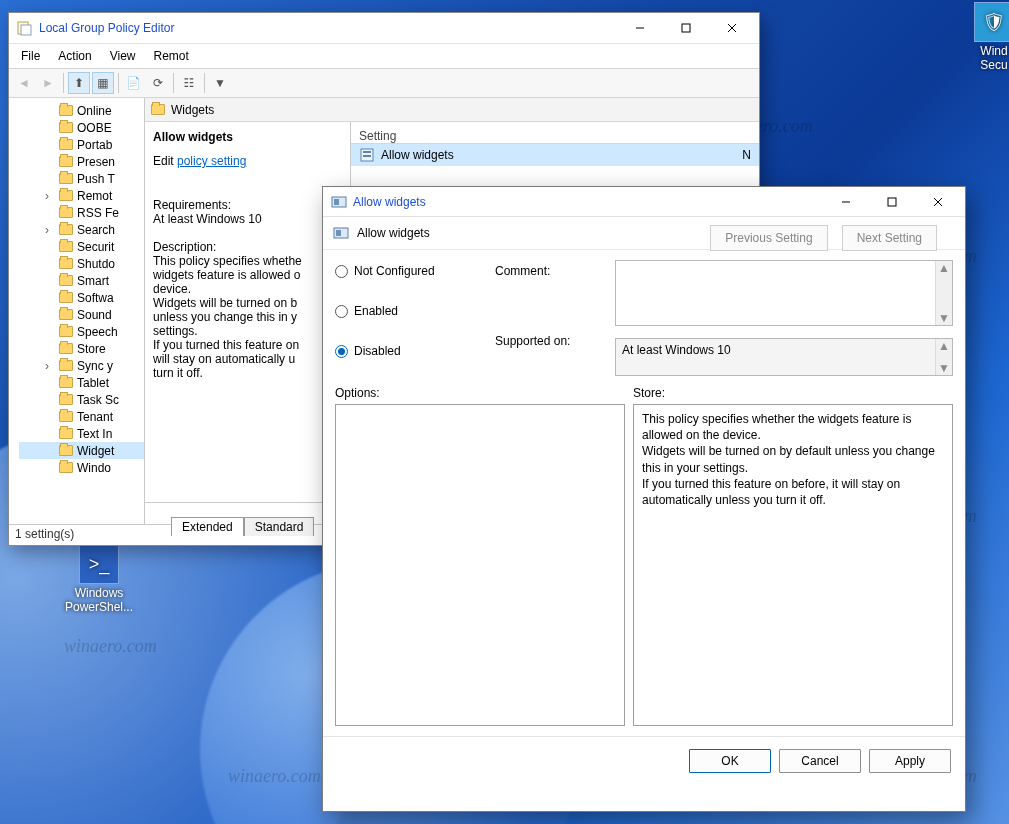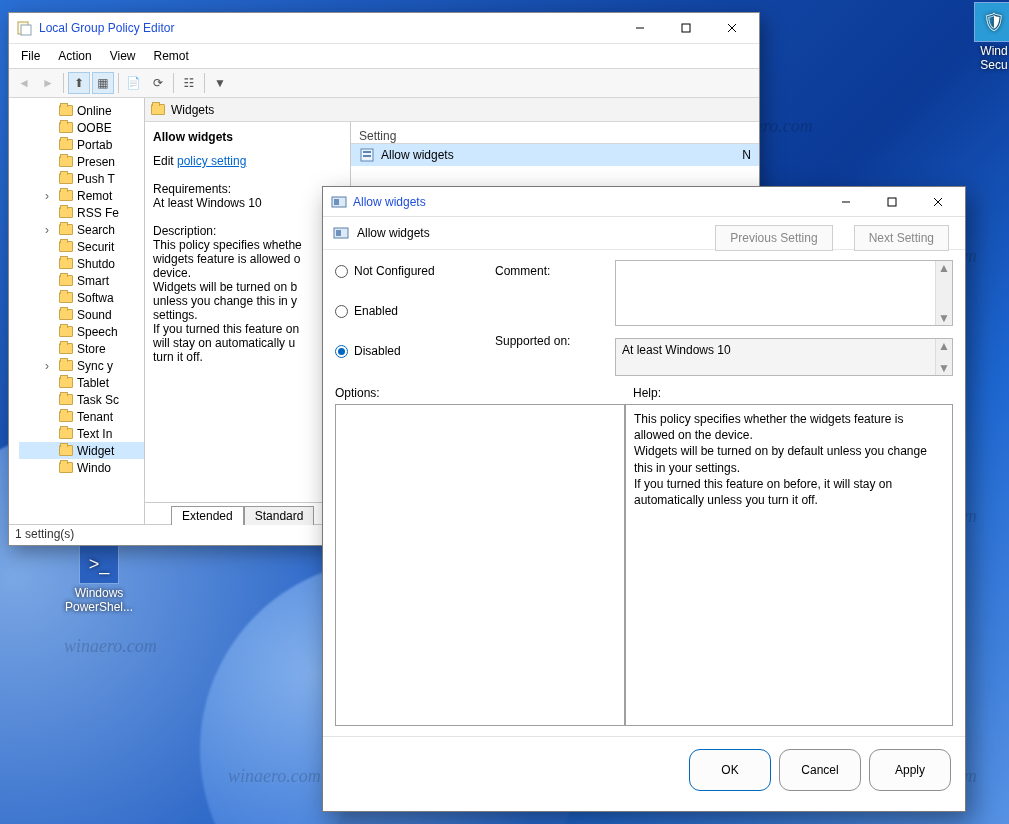--- a/index.html
+++ b/index.html
@@ -31,47 +31,47 @@
 .contentpane{flex:1;display:flex;flex-direction:column}
 .pathbar{height:24px;background:#f3f3f3;border-bottom:1px solid #d6d6d6;display:flex;align-items:center;padding:0 6px;gap:6px}
 .split{flex:1;display:flex}
 .left{width:206px;border-right:1px solid #c9c9c9;padding:8px 8px}
 .left .hdr{font-weight:600}
 .left a{color:#0066cc;text-decoration:underline}
 .right{flex:1;display:flex;flex-direction:column}
 .colhdr{height:22px;border-bottom:1px solid #d6d6d6;display:flex;align-items:flex-end;padding:0 8px;color:#444}
 .row{height:22px;display:flex;align-items:center;padding:0 8px;gap:6px;background:#cde8ff}
 .tabsbar{height:22px;border-top:1px solid #c9c9c9;display:flex;align-items:end;padding-left:26px;gap:0}
-.tab{padding:2px 10px;border:1px solid #999;border-bottom:none;background:#f1f1f1;position:relative;top:1px}
+.tab{padding:2px 10px;border:1px solid #999;border-bottom:none;background:#f1f1f1;position:relative;top:12px}
 .tab.active{background:#fff}
 .status{height:20px;border-top:1px solid #c9c9c9;padding:2px 6px;color:#333;background:#fff}
 
 .dlg{position:absolute;background:#fff;border:1px solid #7a7a7a;box-shadow:6px 10px 24px rgba(0,0,0,.4)}
 .dlg .titlebar{background:#fff;border-bottom:1px solid #e1e1e1}
 .dlg .hdr2{padding:8px 10px;display:flex;align-items:center;gap:8px;border-bottom:1px solid #e8e8e8}
-.dlg .navbtns{position:absolute;right:16px;top:38px;display:flex;gap:21px}
+.dlg .navbtns{position:absolute;right:28px;top:38px;display:flex;gap:14px}
 .dlg .navbtn{padding:5px 14px;border:1px solid #cfcfcf;background:#fafafa;color:#888}
 .dlg .cols{display:flex;padding:6px 12px 10px 12px;gap:30px}
 .dlg .radiocol{width:130px;display:flex;flex-direction:column;gap:26px;padding-top:8px}
 .radio{display:flex;align-items:center;gap:6px}
 .radio .r{width:13px;height:13px;border:1px solid #555;border-radius:50%;display:flex;align-items:center;justify-content:center}
 .radio.sel .r{border-color:#0067c0}
 .radio.sel .r::after{content:"";width:7px;height:7px;border-radius:50%;background:#0067c0}
 .dlg .lblcol{width:90px;display:flex;flex-direction:column;gap:56px;padding-top:8px;text-align:left}
 .dlg .valcol{flex:1;display:flex;flex-direction:column;gap:12px;padding-top:4px}
 .txtbox{border:1px solid #b8b8b8;background:#fff;position:relative}
 .sbar{position:absolute;right:0;top:0;bottom:0;width:17px;background:#f0f0f0;border-left:1px solid #dcdcdc;display:flex;flex-direction:column;justify-content:space-between;align-items:center;color:#8a8a8a}
 .dlg .oh{display:flex;padding:0 12px 4px;gap:0}
 .dlg .oh .ohl{flex:0 0 298px}
-.dlg .panes{display:flex;padding:0 12px;}
+.dlg .panes{display:flex;padding:0 12px;gap:8px}
 .pane{border:1px solid #9f9f9f;background:#fff;height:322px;overflow:hidden}
 .pane.opts{width:290px}
 .pane.help{flex:1;padding:6px 8px;line-height:1.35}
 .dlg .btnrow{display:flex;justify-content:flex-end;gap:8px;padding:12px 14px;border-top:1px solid #e3e3e3;margin-top:10px}
-.btn{min-width:82px;height:42px;border:1px solid #8f8f8f;background:#fcfcfc;border-radius:11px;display:flex;align-items:center;justify-content:center}
+.btn{min-width:82px;height:24px;border:1px solid #8f8f8f;background:#fcfcfc;border-radius:1px;display:flex;align-items:center;justify-content:center}
 .btn.def{border-color:#0067c0}
 .icon16{width:16px;height:16px;display:inline-block}
 svg{display:block}
 </style>
 </head>
 <body>
 
 <div class="wallpetal" style="width:520px;height:520px;left:-140px;top:420px"></div>
 <div class="wallpetal" style="width:380px;height:380px;left:200px;top:560px"></div>
 
@@ -246,21 +246,21 @@
       <div class="pathbar">
         <span class="folder"></span>
         <span>Widgets</span>
       </div>
       <div class="split">
         <div class="left">
           <div class="hdr">Allow widgets</div>
           <div style="margin-top:10px">
             <span>Edit </span><a href="#">policy setting </a>
           </div>
-          <div style="margin-top:14px">Requirements:</div>
+          <div style="margin-top:30px">Requirements:</div>
           <div>At least Windows 10</div>
           <div style="margin-top:14px">Description:</div>
           <div style="white-space:pre-line">This policy specifies whethe
 widgets feature is allowed o
 device.
 Widgets will be turned on b
 unless you change this in y
 settings.
 If you turned this feature on
 will stay on automatically u
@@ -362,21 +362,21 @@
         <span>At least Windows 10</span>
         <div class="sbar">
             <span>▲</span>
             <span>▼</span>
           </div>
       </div>
     </div>
   </div>
   <div class="oh">
     <div class="ohl">Options:</div>
-    <div>Help:</div>
+    <div>Store:</div>
   </div>
   <div class="panes">
     <div class="pane opts"></div>
     <div class="pane help">
       <div style="white-space:pre-line">This policy specifies whether the widgets feature is allowed on the device.
 Widgets will be turned on by default unless you change this in your settings.
 If you turned this feature on before, it will stay on automatically unless you turn it off.</div>
     </div>
   </div>
   <div class="btnrow">

